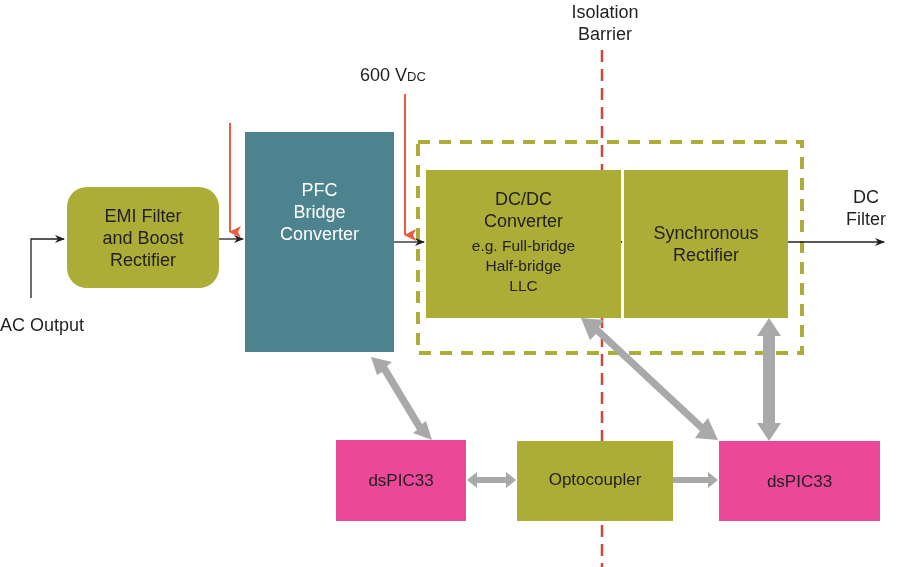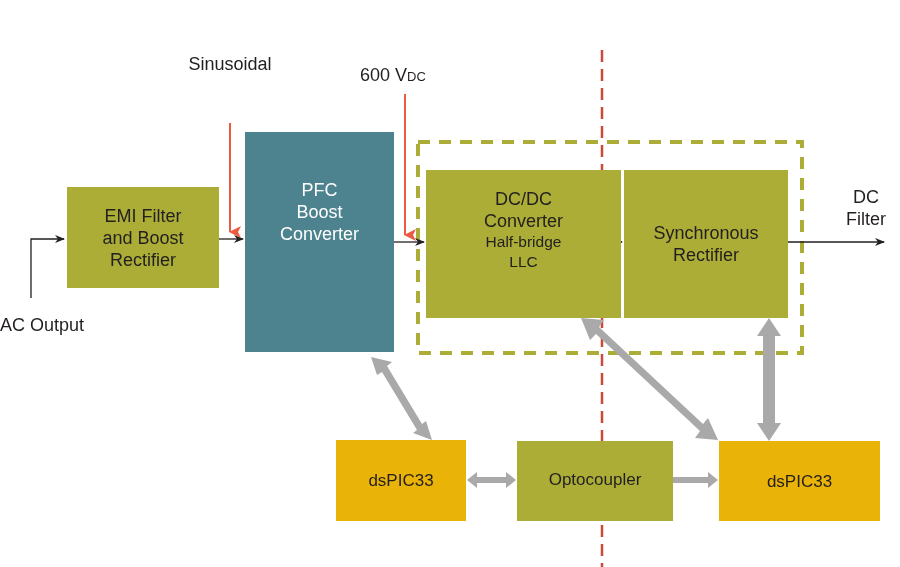--- a/index.html
+++ b/index.html
@@ -1,21 +1,21 @@
 <!DOCTYPE html>
 <html><head>
 <meta charset="utf-8">
 <style>
   html, body { margin:0; padding:0; background:#ffffff; }
   body { width:900px; height:567px; position:relative; overflow:hidden; font-family:"Liberation Sans", sans-serif; color:#231f20; }
   svg { position:absolute; left:0; top:0; }
   .box { position:absolute; display:flex; flex-direction:column; justify-content:center; text-align:center; box-sizing:border-box; }
   .olive { background:#abad36; }
   .teal { background:#4d838f; color:#ffffff; }
-  .orange { background:#eab308; }
+  .orange { background:#ec4899; }
   .t18 { font-size:18px; line-height:22px; }
   .t17 { font-size:17px; line-height:21px; }
   .t15 { font-size:15.5px; line-height:20px; }
   .lbl { position:absolute; text-align:center; font-size:18px; line-height:22px; }
   .sub { font-size:13px; }
 </style>
 </head>
 <body>
 
 <svg width="900" height="567">
@@ -51,50 +51,52 @@
 
     <path d="M467,480 L477,472 L477,477 L506,477 L506,472 L516,480 L506,488 L506,483 L477,483 L477,488 Z"></path>
 
     <path d="M650,480 L660,472 L660,477 L708,477 L708,472 L718,480 L708,488 L708,483 L660,483 L660,488 Z"></path>
   </g>
 </svg>
 
 <div class="lbl" style="left:0;top:314px;">AC Output</div>
 
 <div class="lbl" style="left:180px;top:53px;width:100px;">
-  <div>Sinusoidal</div>
 </div>
 
 <div class="lbl" style="left:360px;top:64px;">
   <span>600 V</span><span class="sub">DC</span>
 </div>
 
 <div class="lbl" style="left:555px;top:1px;width:100px;">
+  <div>Isolation</div>
+  <div>Barrier</div>
 </div>
 
 <div class="lbl" style="left:832px;top:186px;width:68px;">
   <div>DC</div>
   <div>Filter</div>
 </div>
 
-<div class="box olive t18" style="left:67px;top:187px;width:152px;height:101px;">
+<div class="box olive t18" style="left:67px;top:187px;width:152px;height:101px;border-radius:20px;">
   <div>EMI Filter</div>
   <div>and Boost</div>
   <div>Rectifier</div>
 </div>
 
 <div class="box teal t18" style="left:245px;top:132px;width:149px;height:220px;padding-bottom:60px;">
   <div>PFC</div>
-  <div>Boost</div>
+  <div>Bridge</div>
   <div>Converter</div>
 </div>
 
 <div class="box olive" style="left:426px;top:170px;width:195px;height:148px;justify-content:flex-start;padding-top:18px;">
   <div class="t18">DC/DC</div>
   <div class="t18">Converter</div>
+  <div class="t15" style="margin-top:4px;">e.g. Full-bridge</div>
   <div class="t15">Half-bridge</div>
   <div class="t15">LLC</div>
 </div>
 
 <div class="box olive t18" style="left:624px;top:170px;width:164px;height:148px;">
   <div>Synchronous</div>
   <div>Rectifier</div>
 </div>
 
 <div class="box orange t17" style="left:336px;top:440px;width:130px;height:81px;">

